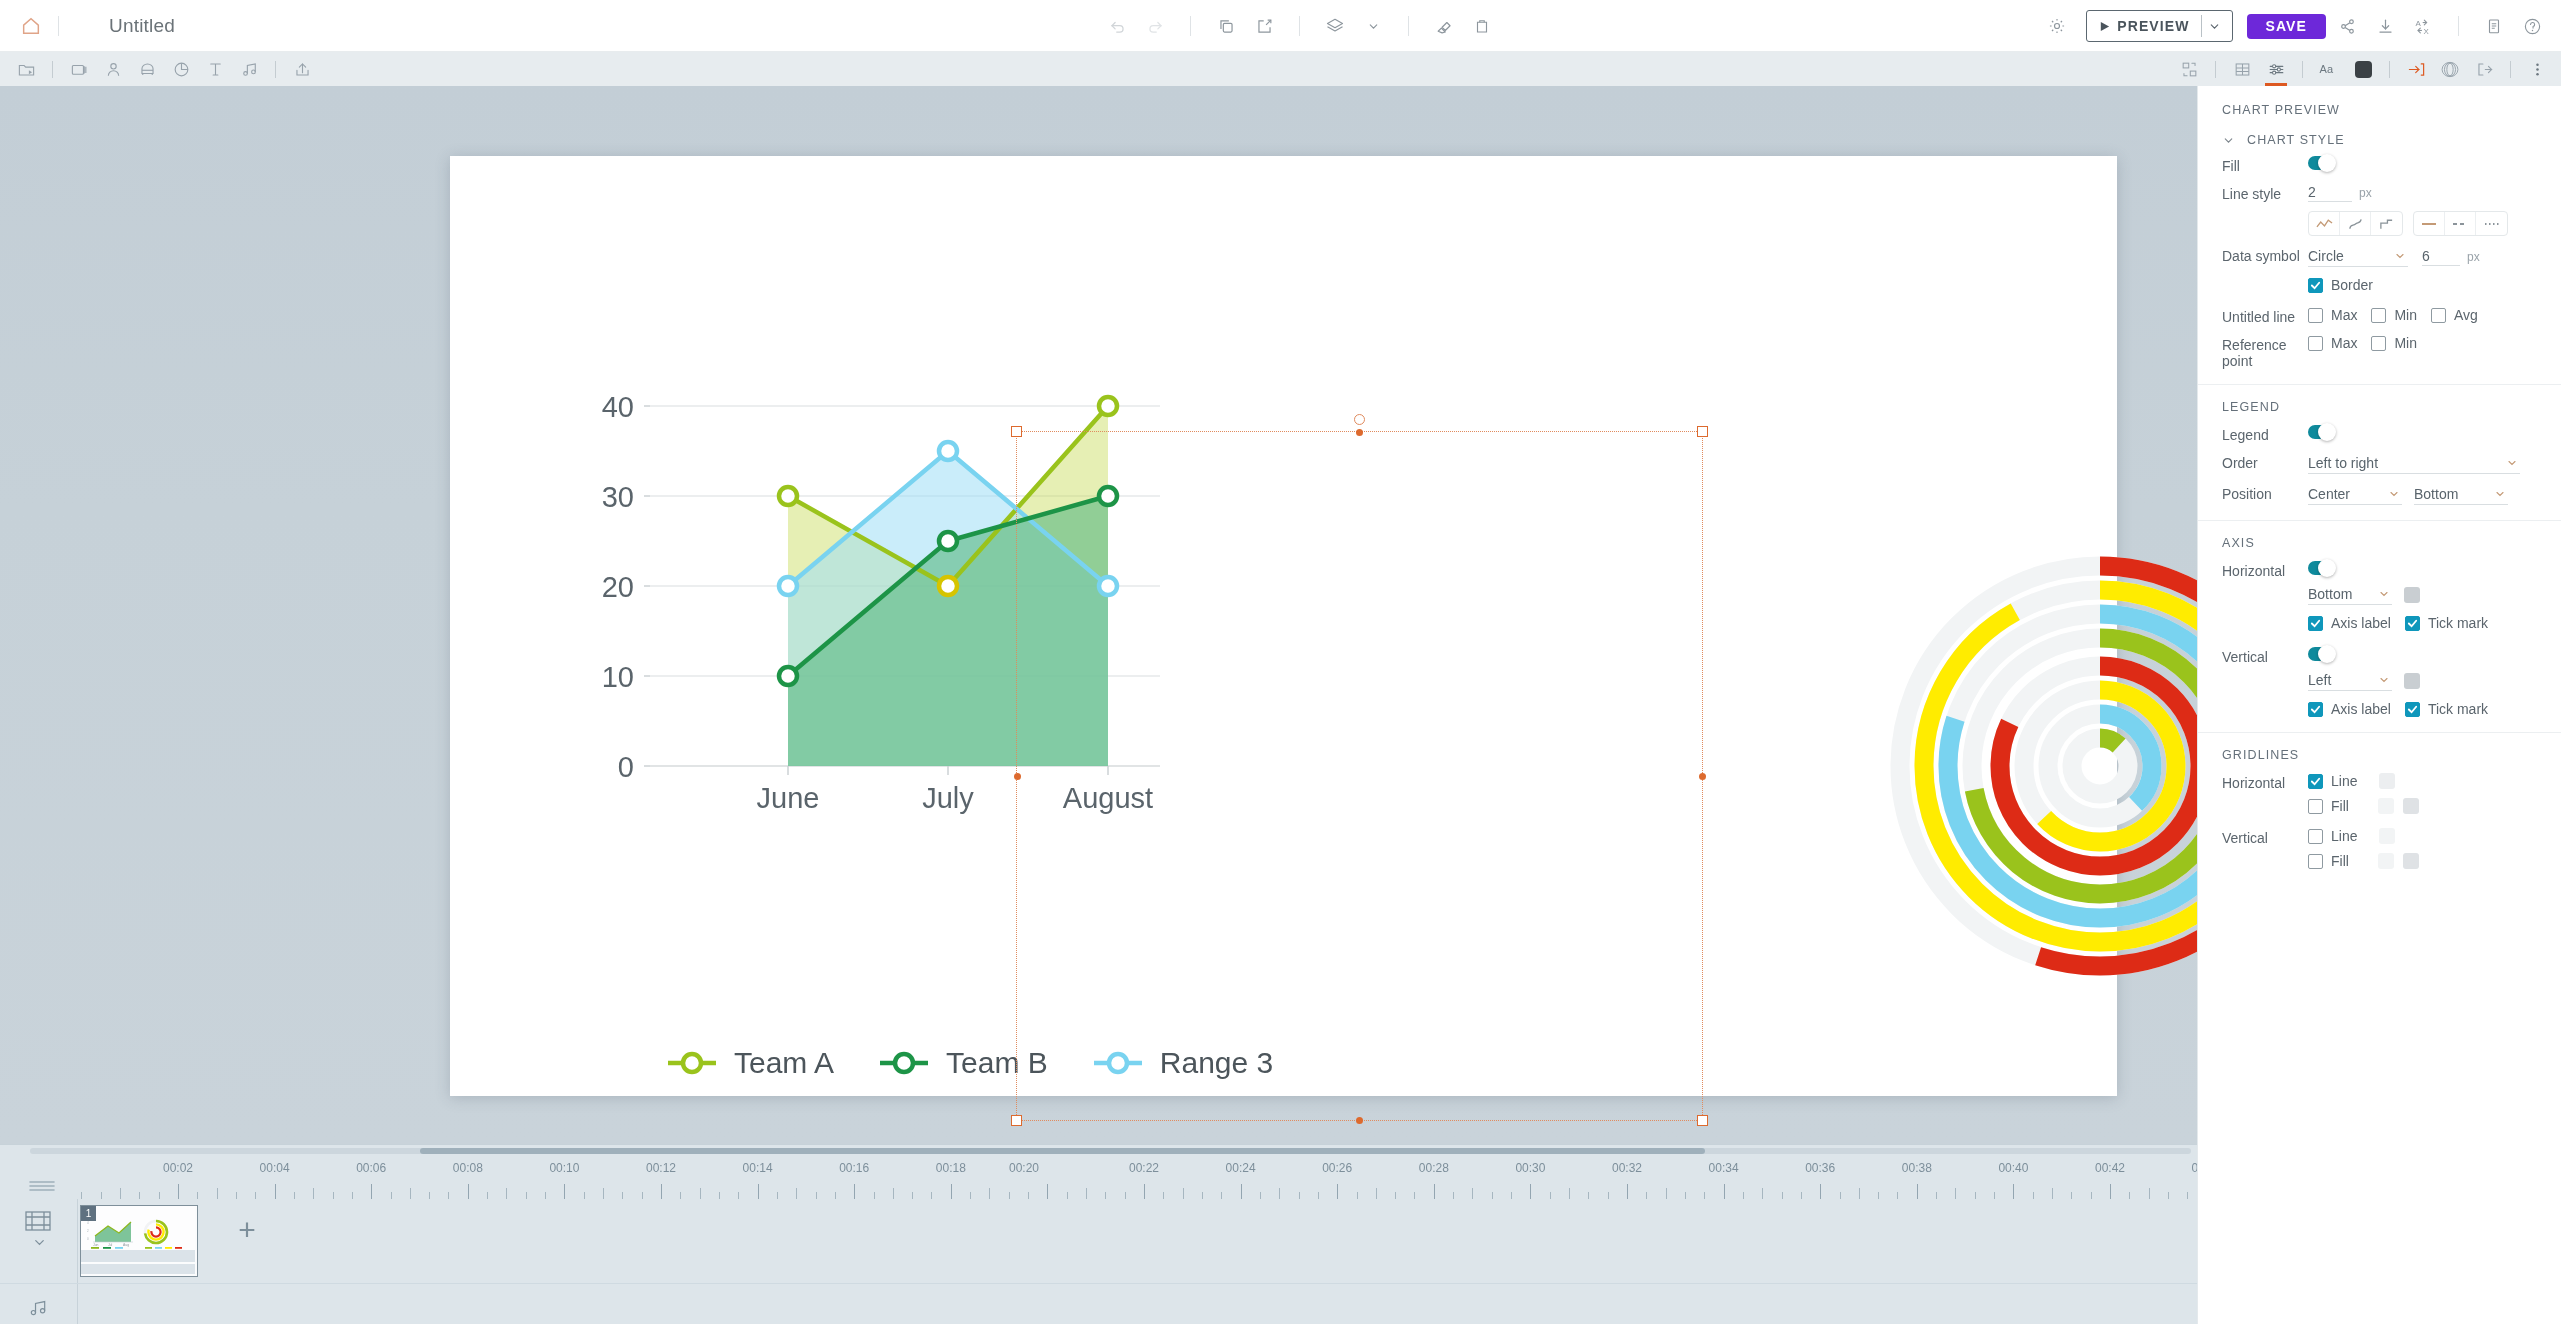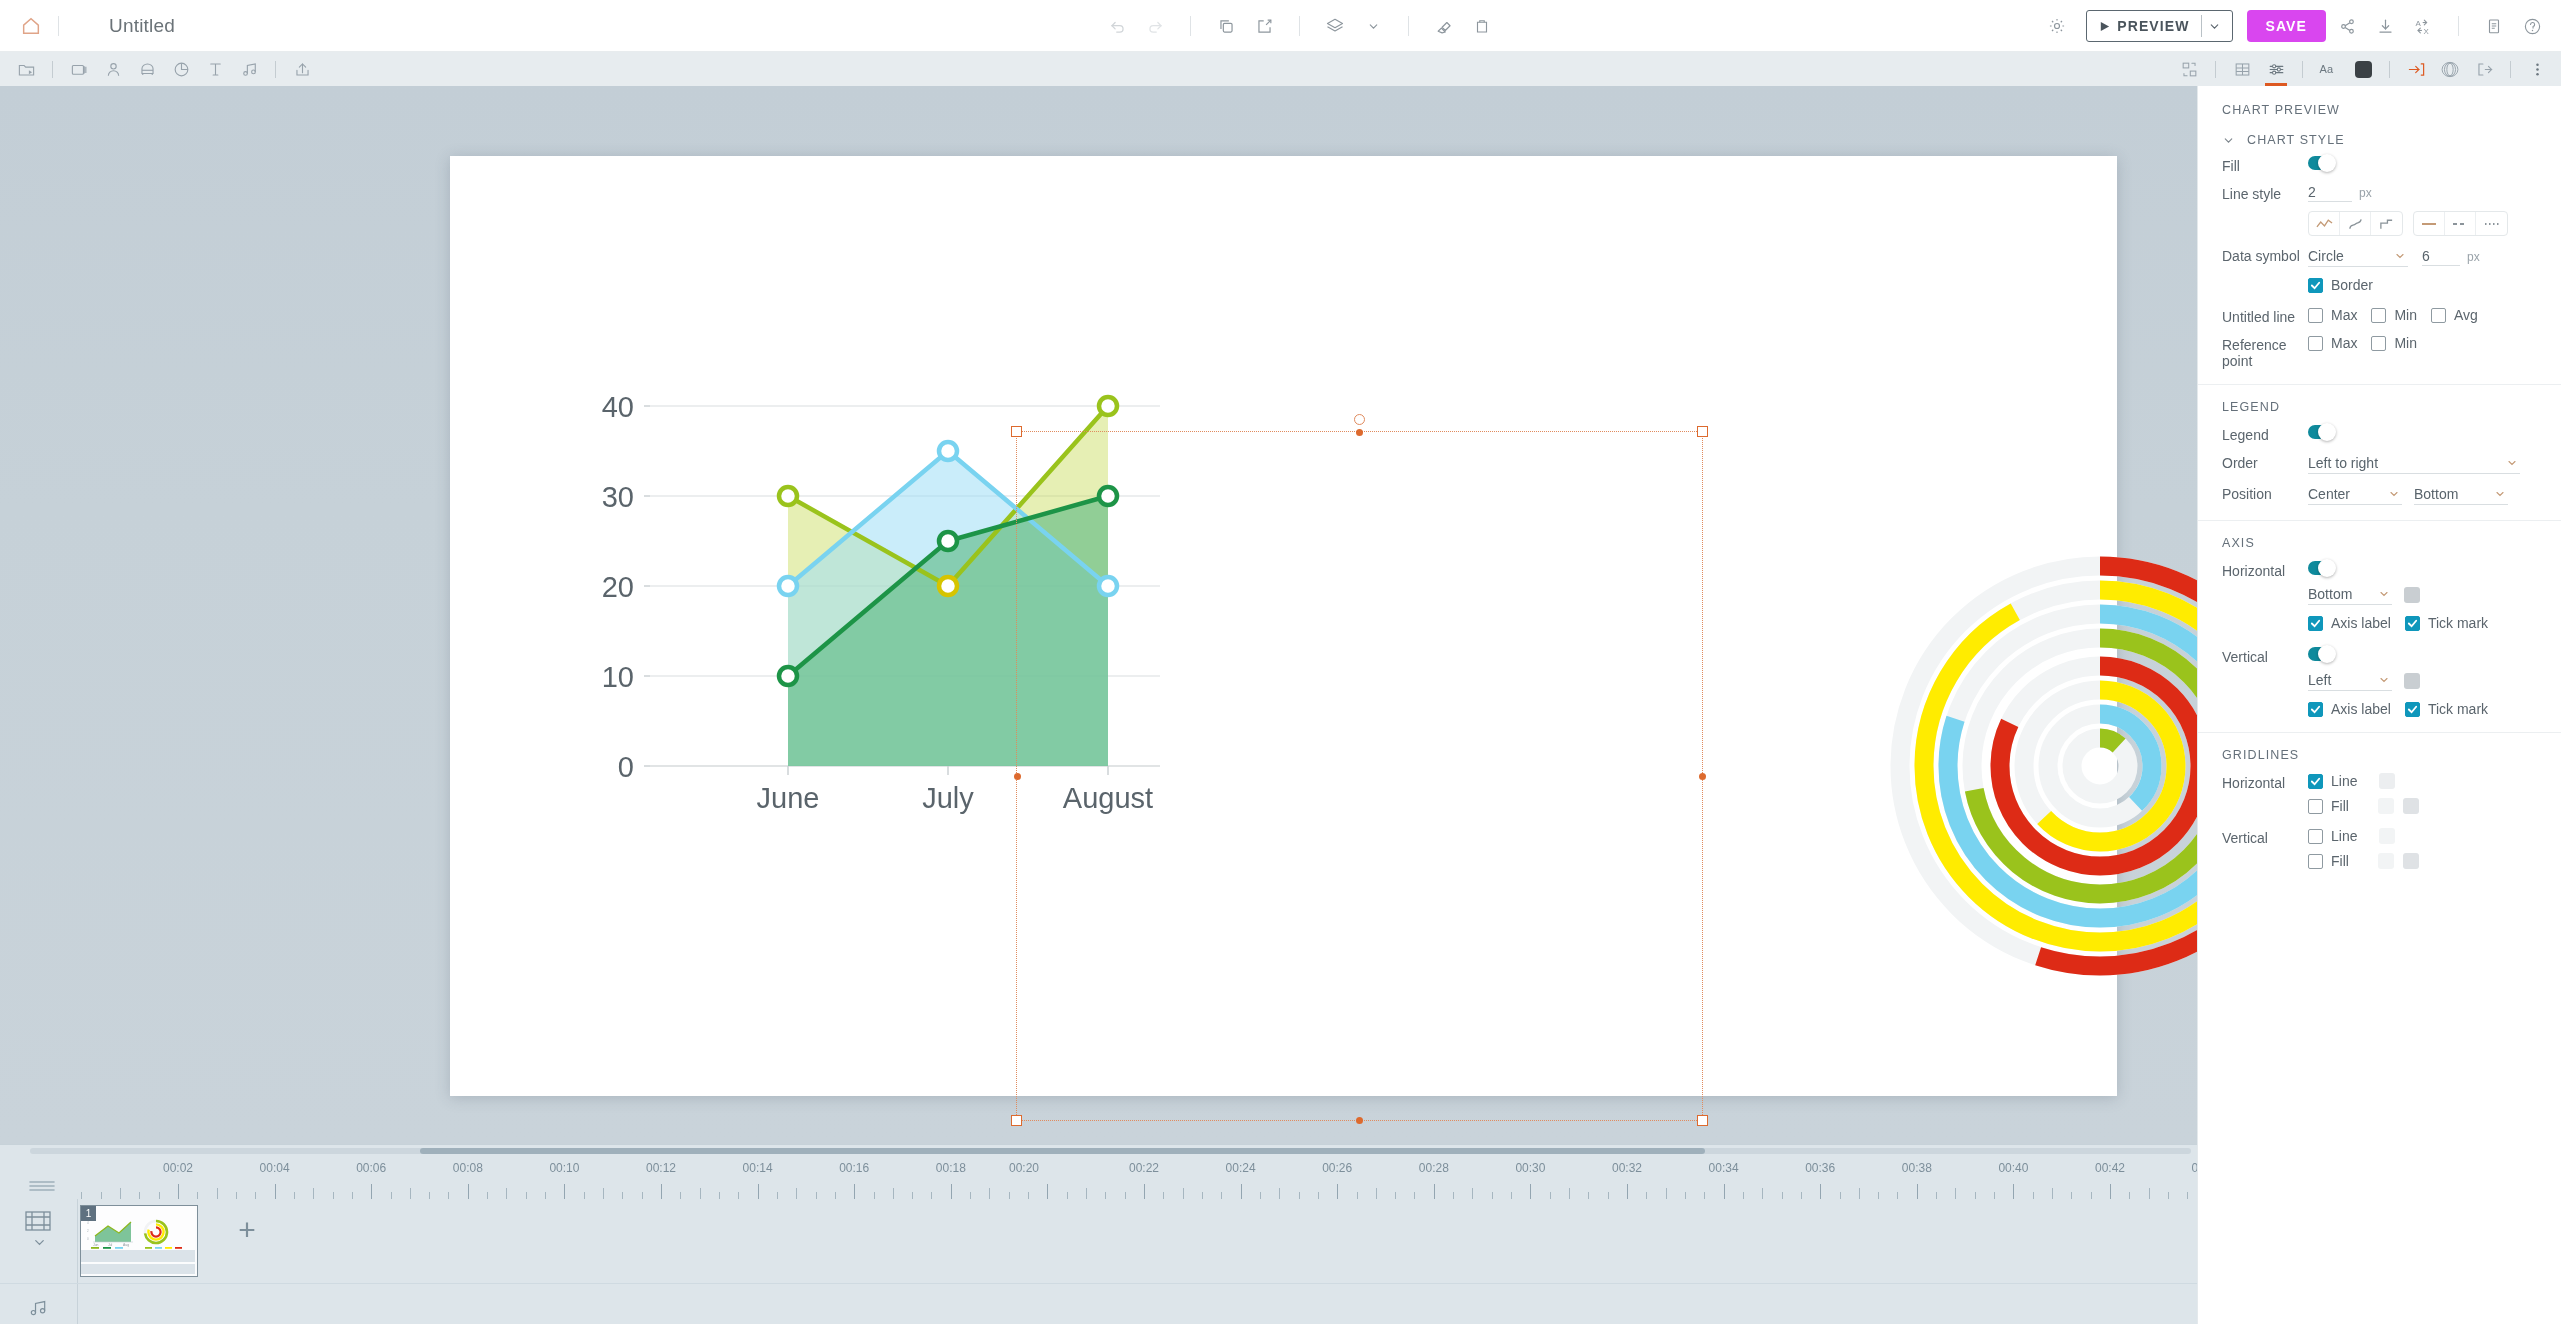--- a/index.html
+++ b/index.html
@@ -27,21 +27,21 @@
   .tb-btn.disabled { opacity: .45; }
   .topbar-right { position: absolute; right: 12px; top: 0; height: 52px; display: flex; align-items: center; gap: 4px; }
   .preview-btn {
     display: flex; align-items: center; height: 32px; border: 1px solid #5b6770;
     border-radius: 3px; padding: 0 4px 0 12px; cursor: pointer; margin-left: 8px;
   }
   .preview-btn .ptxt { font-size: 14px; color: #4a545c; letter-spacing: 1.1px; font-weight: 600; margin: 0 11px 0 7px; }
   .preview-sep { width: 1px; height: 22px; background: #b9c1c6; }
   .preview-caret { width: 26px; display: flex; align-items: center; justify-content: center; }
   .save-btn {
-    margin-left: 10px; height: 32px; background: #d946ef; border-radius: 4px;
+    margin-left: 10px; height: 25px; background: #6d28d9; border-radius: 4px;
     color: #fff; font-size: 14px; font-weight: 700; letter-spacing: 1.1px;
     display: flex; align-items: center; justify-content: center; padding: 0 19px; cursor: pointer;
   }
 
   
   .toolbar2 {
     position: absolute; left: 0; top: 52px; width: 2561px; height: 34px;
     background: #e7ecef; display: flex; align-items: center;
   }
   .t2-left { display: flex; align-items: center; margin-left: 10px; gap: 2px; }
@@ -473,20 +473,43 @@
           <line x1="568" y1="460" x2="568" y2="469"></line>
         </g>
 
         <g fill="#5a646b" font-size="29" font-family="Liberation Sans" text-anchor="middle">
           <text x="248" y="502">June</text>
           <text x="408" y="502">July</text>
           <text x="568" y="502">August</text>
         </g>
       </svg>
 
+      <div class="canvas-legend" style="left:216px; top:890px;">
+        <div class="leg-item">
+          <svg width="52" height="30" viewBox="0 0 52 30">
+            <line x1="2" y1="15" x2="50" y2="15" stroke="#9ac31c" stroke-width="4.5"></line>
+            <circle cx="26" cy="15" r="9" fill="#fff" stroke="#9ac31c" stroke-width="4.5"></circle>
+          </svg>
+          <span class="leg-label">Team A</span>
+        </div>
+        <div class="leg-item">
+          <svg width="52" height="30" viewBox="0 0 52 30">
+            <line x1="2" y1="15" x2="50" y2="15" stroke="#1d9447" stroke-width="4.5"></line>
+            <circle cx="26" cy="15" r="9" fill="#fff" stroke="#1d9447" stroke-width="4.5"></circle>
+          </svg>
+          <span class="leg-label">Team B</span>
+        </div>
+        <div class="leg-item">
+          <svg width="52" height="30" viewBox="0 0 52 30">
+            <line x1="2" y1="15" x2="50" y2="15" stroke="#79d3f0" stroke-width="4.5"></line>
+            <circle cx="26" cy="15" r="9" fill="#fff" stroke="#79d3f0" stroke-width="4.5"></circle>
+          </svg>
+          <span class="leg-label">Range 3</span>
+        </div>
+      </div>
 
       <svg class="radial-wrap" viewBox="0 0 440 440" width="440" height="440">
         <g transform="translate(220,220)">
 
           <g fill="none" stroke="#f2f4f5" stroke-linecap="butt">
             <circle r="200" stroke-width="19"></circle>
             <circle r="176" stroke-width="19"></circle>
             <circle r="152" stroke-width="19"></circle>
             <circle r="128" stroke-width="19"></circle>
             <circle r="100" stroke-width="19"></circle>

